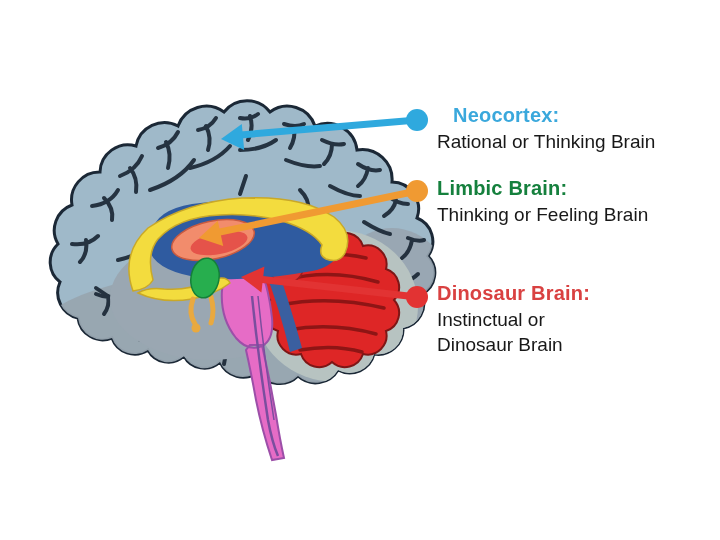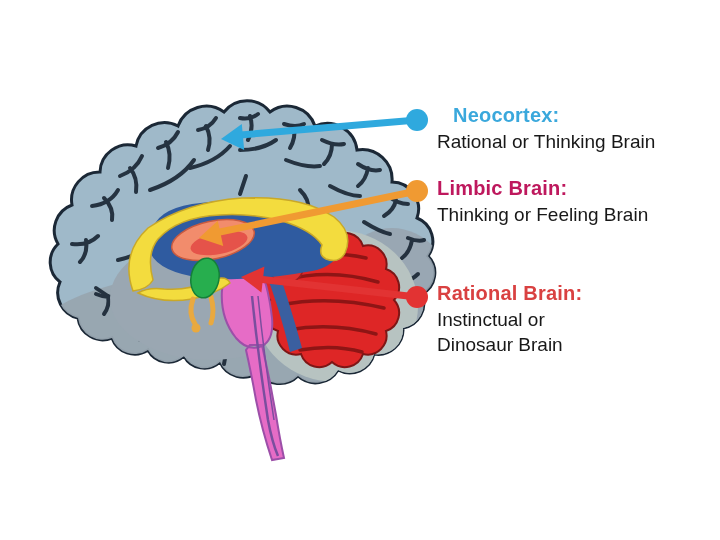--- a/index.html
+++ b/index.html
@@ -147,22 +147,22 @@
       <circle cx="417" cy="297" r="11" fill="#E23333"></circle>
     </g>
   </svg>
 
   <div class="label label-neocortex">
     <div class="title" style="color: rgb(58, 168, 220); margin-left: 16px;">Neocortex:</div>
     <div class="desc">Rational or Thinking Brain</div>
   </div>
 
   <div class="label label-limbic">
-    <div class="title" style="color: #be185d;">Limbic Brain:</div>
+    <div class="title" style="color: #15803d;">Limbic Brain:</div>
     <div class="desc">Thinking or Feeling Brain</div>
   </div>
 
   <div class="label label-reptilian">
-    <div class="title" style="color: rgb(217, 65, 65);">Rational Brain:</div>
+    <div class="title" style="color: rgb(217, 65, 65);">Dinosaur Brain:</div>
     <div class="desc">Instinctual or Dinosaur Brain</div>
   </div>
 
 </div>
 
 </body></html>

